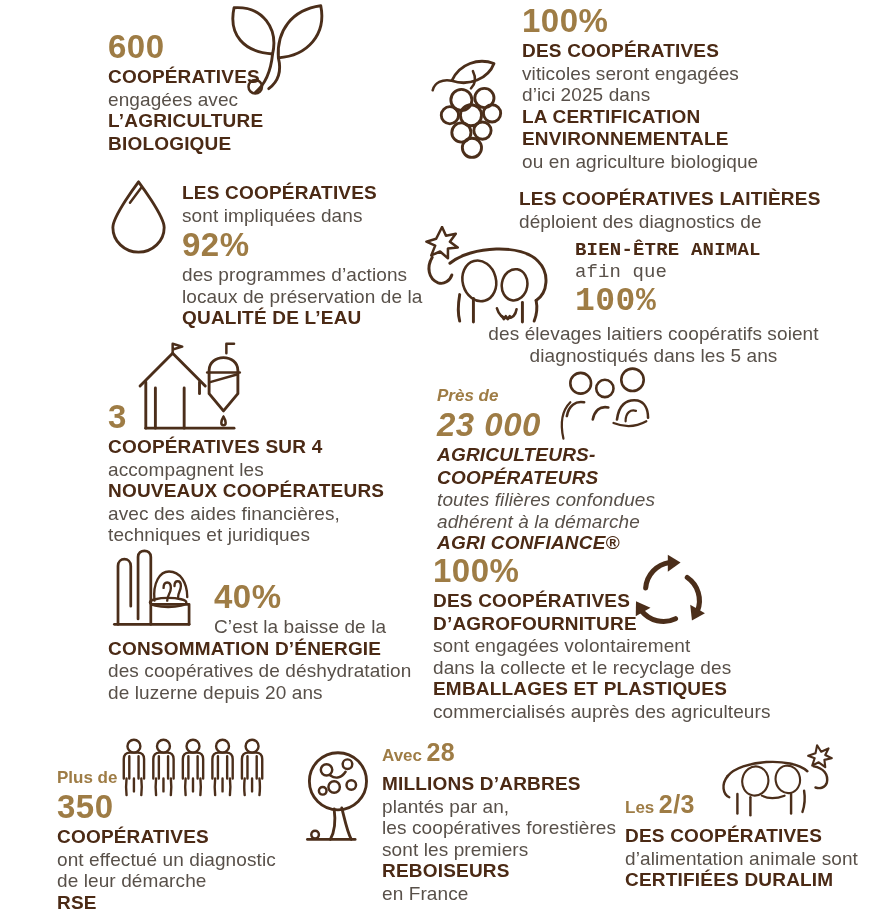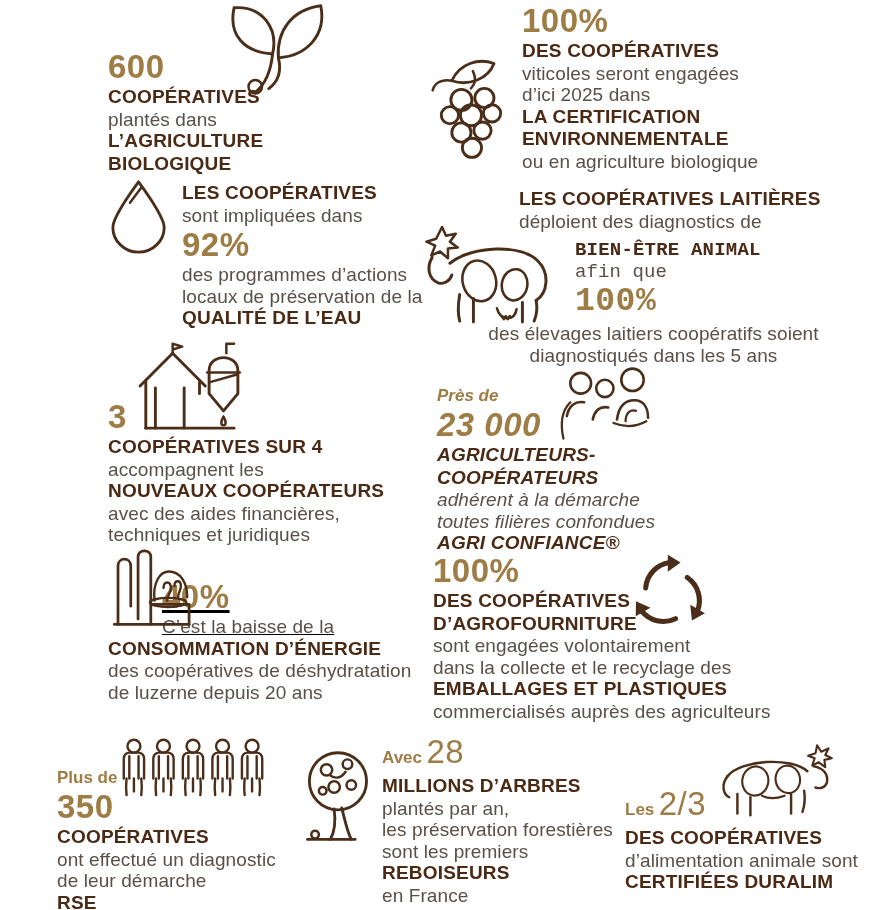--- a/index.html
+++ b/index.html
@@ -9,21 +9,21 @@
     --stroke:#4b2e1a;
     --bg:#ffffff;
   }
   html,body{margin:0;padding:0;background:var(--bg);}
   body{font-family:"Liberation Sans","DejaVu Sans",sans-serif;}
   .canvas{position:relative;width:885px;height:910px;background:var(--bg);overflow:hidden;}
   .block{position:absolute;}
   .line{white-space:nowrap;}
   .num{font-size:33px;font-weight:800;line-height:38px;color:var(--accent);letter-spacing:.5px;}
   .numsm{font-size:17px;font-weight:700;line-height:20px;color:var(--accent);}
-  .num-inline{font-size:33px;font-weight:400;color:var(--accent);letter-spacing:.5px;}
+  .num-inline{font-size:25px;font-weight:700;color:var(--accent);letter-spacing:.5px;}
   .prefix-line{line-height:34px;}
   .bold{font-size:19px;font-weight:800;line-height:22.5px;color:var(--heading);letter-spacing:.2px;}
   .body{font-size:19px;font-weight:400;line-height:21.5px;color:var(--bodytext);letter-spacing:.1px;}
   .ic{position:absolute;}
   .ic path,.ic circle,.ic ellipse,.ic line,.ic polyline,.ic polygon{
     fill:none;stroke:var(--stroke);stroke-width:3;stroke-linecap:round;stroke-linejoin:round;
   }
   .ic .thin{stroke-width:2.6;}
   .ic .f{fill:var(--stroke);stroke:none;}
 </style>
@@ -33,24 +33,24 @@
 <div class="canvas">
 
   <div class="block" style="left:108px;top:0;width:300px;">
     <svg class="ic" style="left:103px;top:0;" width="128" height="106" viewBox="0 0 125 110">
       <path d="M60,56 C30,54 14,36 20,8 C50,6 66,30 60,56 Z"></path>
       <path d="M66,60 C64,32 80,10 110,6 C116,36 96,58 66,60 Z"></path>
       <path d="M60,56 C58,76 52,88 42,96"></path>
       <path d="M66,60 C70,76 64,86 56,92"></path>
       <circle cx="42" cy="90" r="7" class="thin"></circle>
     </svg>
-    <div style="padding-top:48px;">
+    <div style="padding-top:28px;">
       <div class="line num">600</div>
       <div class="line bold">COOPÉRATIVES</div>
-      <div class="line body">plantés dans</div>
+      <div class="line body">engagées avec</div>
       <div class="line bold">L’AGRICULTURE</div>
       <div class="line bold">BIOLOGIQUE</div>
     </div>
   </div>
 
   <div class="block" style="left:423px;top:2px;width:330px;">
     <svg class="ic" style="left:0;top:50px;" width="95" height="115" viewBox="0 0 95 120">
       <path d="M28,30 C36,12 56,6 72,12 C66,28 46,36 28,30 Z"></path>
       <path d="M28,30 C18,28 10,32 8,40" class="thin"></path>
       <path d="M50,20 C54,28 52,34 48,38" class="thin"></path>
@@ -153,38 +153,38 @@
       <circle cx="92" cy="16" r="13"></circle>
       <path d="M74,62 C76,46 84,38 98,40 C106,42 110,50 110,60"></path>
       <path d="M84,64 C84,54 90,50 96,52" class="thin"></path>
       <path d="M70,66 Q90,74 108,64" class="thin"></path>
     </svg>
     <div style="padding-top:26px;font-style:italic;">
       <div class="line numsm">Près de</div>
       <div class="line num">23 000</div>
       <div class="line bold">AGRICULTEURS-</div>
       <div class="line bold">COOPÉRATEURS</div>
+      <div class="line body">toutes filières confondues</div>
       <div class="line body">adhérent à la démarche</div>
-      <div class="line body">toutes filières confondues</div>
       <div class="line bold">AGRI CONFIANCE®</div>
     </div>
   </div>
 
   <div class="block" style="left:108px;top:540px;width:330px;">
     <svg class="ic" style="left:0;top:6px;" width="92" height="82" viewBox="0 0 95 90">
       <path d="M4,86 H86"></path>
       <path d="M8,86 V22 C8,12 22,12 22,22 V66"></path>
       <path d="M30,80 V12 C30,3 44,3 44,12 V62"></path>
       <path d="M44,86 V64 H86 V86"></path>
       <path d="M48,60 C46,40 54,28 64,28 C76,28 84,40 84,56" class="thin"></path>
       <path d="M58,46 c0,-8 8,-8 8,0 c0,6 -4,8 -4,14" class="thin"></path>
       <path d="M70,44 c0,-7 7,-7 7,0 c0,5 -3,7 -3,12" class="thin"></path>
       <ellipse cx="63" cy="62" rx="20" ry="5" class="thin"></ellipse>
     </svg>
-    <div style="margin-left:54px;padding-top:38px;text-decoration:underline;">
+    <div style="margin-left:106px;padding-top:38px;">
       <div class="line num">40%</div>
       <div class="line body">C’est la baisse de la</div>
     </div>
     <div>
       <div class="line bold">CONSOMMATION D’ÉNERGIE</div>
       <div class="line body">des coopératives de déshydratation</div>
       <div class="line body">de luzerne depuis 20 ans</div>
     </div>
   </div>
 
@@ -251,21 +251,21 @@
       <path d="M28,30 C34,34 40,32 44,26" class="thin"></path>
       <path d="M32,65 C34,80 32,90 28,97"></path>
       <path d="M40,64 C44,80 46,90 50,97"></path>
       <path d="M4,97 H54"></path>
       <circle cx="12" cy="92" r="4" class="thin"></circle>
     </svg>
     <div style="margin-left:80px;padding-top:2px;">
       <div class="line prefix-line"><span class="numsm">Avec</span> <span class="num-inline">28</span></div>
       <div class="line bold">MILLIONS D’ARBRES</div>
       <div class="line body">plantés par an,</div>
-      <div class="line body">les préservation forestières</div>
+      <div class="line body">les coopératives forestières</div>
       <div class="line body">sont les premiers</div>
       <div class="line bold">REBOISEURS</div>
       <div class="line body">en France</div>
     </div>
   </div>
 
   <div class="block" style="left:625px;top:735px;width:250px;">
     <svg class="ic" style="left:88px;top:6px;" width="122" height="80" viewBox="0 0 150 92">
       <path d="M18,40 C34,20 96,16 116,34"></path>
       <polygon points="128,2 133,10 142,6 138,14 146,18 137,20 138,29 130,23 122,27 125,18 117,15 126,12" class="thin"></polygon>

